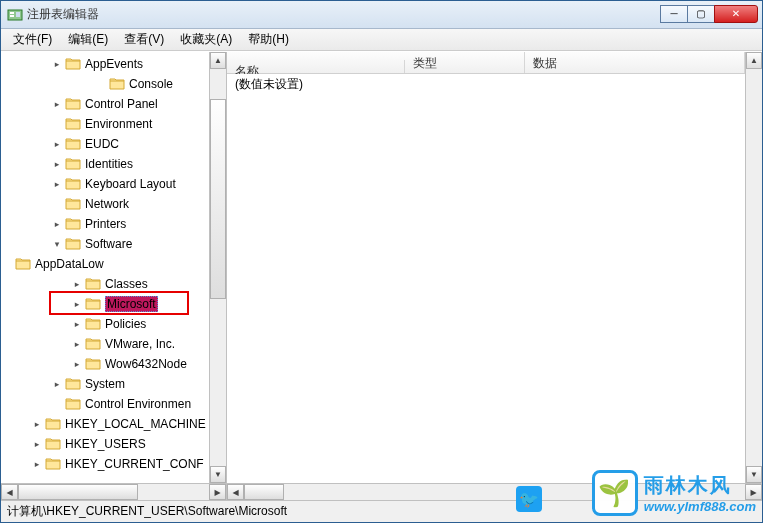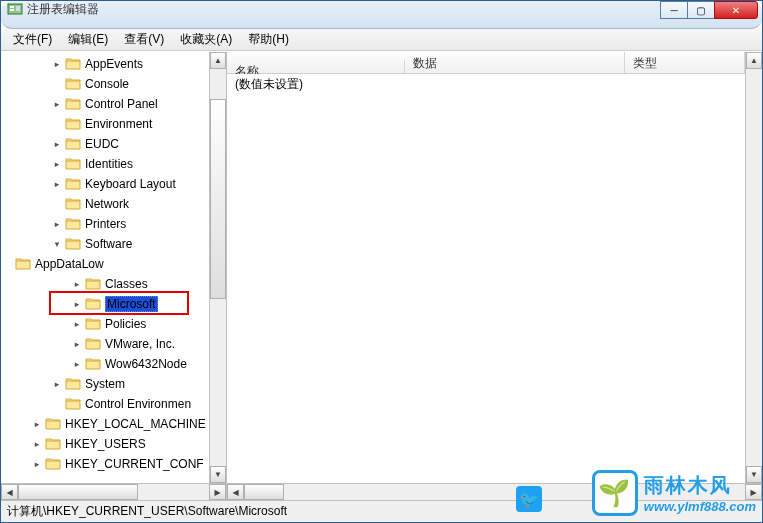--- a/index.html
+++ b/index.html
@@ -1,38 +1,38 @@
 <!DOCTYPE html>
 <html><head>
 <meta charset="utf-8">
 <style>
 * { box-sizing: border-box; margin: 0; padding: 0; font-family: "Microsoft YaHei", Tahoma, sans-serif; font-size: 12px; }
 html, body { width: 763px; height: 523px; overflow: hidden; }
 .window { width: 763px; height: 523px; background: #fff; border: 1px solid #2b5e91; display: flex; flex-direction: column; position: relative; }
-.titlebar { height: 28px; background: linear-gradient(#e8f0f8, #d4e2f1); display: flex; align-items: flex-start; padding-left: 6px; border-bottom: 1px solid #a7b8cc; border-radius: 11px; }
+.titlebar { height: 28px; background: linear-gradient(#e8f0f8, #d4e2f1); display: flex; align-items: center; padding-left: 6px; border-bottom: 1px solid #a7b8cc; }
 .title-icon { width: 16px; height: 16px; margin-right: 4px; }
 .title-text { color: #333; }
 .title-spacer { flex: 1; }
 .win-btns { display: flex; height: 20px; margin-right: 4px; }
 .win-btn { width: 28px; height: 18px; border: 1px solid #5a7aa0; margin-left: -1px; display: flex; align-items: center; justify-content: center; font-size: 10px; background: linear-gradient(#f6fafe,#dbe8f6); cursor: default; }
 .win-btn.min { border-top-left-radius: 0; }
 .win-btn.max { }
 .win-btn.close { width: 44px; background: linear-gradient(#f08080,#d42020); color:#fff; border-color:#a01010; border-top-right-radius: 3px; border-bottom-right-radius: 3px; }
 .menubar { height: 22px; background: linear-gradient(#f7f7f7,#eaeaea); display: flex; align-items: center; border-bottom: 1px solid #ccc; padding-left: 4px; }
 .menu-item { padding: 2px 8px; cursor: default; }
 .content { flex: 1; display: flex; border-top: 1px solid #fff; min-height: 0; }
 .tree-wrap { width: 226px; position: relative; border-right: 1px solid #c0c0c0; display: flex; flex-direction: column; }
 .tree { flex: 1; overflow: hidden; background: #fff; padding-top: 2px; position: relative; }
 .tree-row { height: 20px; display: flex; align-items: center; white-space: nowrap; cursor: default; }
 .tree-row .exp { width: 12px; height: 12px; margin-right: 2px; display: flex; align-items:center; justify-content:center; color:#555; font-size:9px; }
 .tree-row .exp.blank { visibility:hidden; }
 .folder-icon { width: 16px; height: 16px; margin-right: 4px; }
 .label { }
 .highlight-box { position: absolute; border: 2px solid #e60000; pointer-events: none; }
-.sel .label { background: #1d4ed8; border: 1px dotted #5a8fd8; padding: 0 1px; }
+.sel .label { background: #be185d; border: 1px dotted #5a8fd8; padding: 0 1px; }
 .hscroll { height: 17px; background: #efefef; border-top: 1px solid #c0c0c0; display:flex; }
 .hscroll .arrow { width:17px; height:16px; background: linear-gradient(#fefefe,#dedede); border:1px solid #b0b0b0; display:flex; align-items:center; justify-content:center; font-size:8px; color:#444;}
 .hscroll .track { flex:1; background:#efefef; position:relative; }
 .hscroll .thumb { position:absolute; top:0; bottom:0; background:linear-gradient(#fefefe,#dedede); border:1px solid #b0b0b0; }
 .vscroll { width:17px; background:#efefef; border-left:1px solid #c0c0c0; display:flex; flex-direction:column; }
 .vscroll .arrow { height:17px; background:linear-gradient(#fefefe,#dedede); border:1px solid #b0b0b0; display:flex; align-items:center; justify-content:center; font-size:8px; color:#444;}
 .vscroll .track { flex:1; background:#efefef; position:relative; }
 .vscroll .thumb { position:absolute; left:0; right:0; background:linear-gradient(#fefefe,#dedede); border:1px solid #b0b0b0; }
 .list-wrap { flex:1; display:flex; flex-direction:column; }
 .list-header { height:22px; display:flex; border-bottom:1px solid #d0d0d0; background:linear-gradient(#fdfdfd,#f0f0f0); }
@@ -84,21 +84,21 @@
       <div style="display:flex; flex:1; min-height:0;">
         <div class="tree" id="tree">
             <div class="tree-row" style="padding-left: 50px;">
               <span class="exp">▸</span>
               <svg class="folder-icon" viewBox="0 0 16 16">
                 <path d="M1 3 h5 l1 1 h8 v9 h-14 z" fill="#ffe79c" stroke="#d4a936"></path>
                 <path d="M1 5 h14" stroke="#d4a936"></path>
               </svg>
               <span class="label">AppEvents</span>
             </div>
-            <div class="tree-row" style="padding-left: 50px;">
+            <div class="tree-row" style="padding-left: 50px; margin-left: 44px;">
               <span class="exp blank">▸</span>
               <svg class="folder-icon" viewBox="0 0 16 16">
                 <path d="M1 3 h5 l1 1 h8 v9 h-14 z" fill="#ffe79c" stroke="#d4a936"></path>
                 <path d="M1 5 h14" stroke="#d4a936"></path>
               </svg>
               <span class="label">Console</span>
             </div>
             <div class="tree-row" style="padding-left: 50px;">
               <span class="exp">▸</span>
               <svg class="folder-icon" viewBox="0 0 16 16">
@@ -268,22 +268,22 @@
           </div>
         <div class="arrow">▶</div>
       </div>
     </div>
 
     <div class="list-wrap">
       <div style="display:flex; flex:1; min-height:0;">
         <div style="flex:1; display:flex; flex-direction:column;">
           <div class="list-header">
             <div class="col" style="width:178px;margin-top:8px;">名称</div>
+            <div class="col" style="width:120px;">类型</div>
             <div class="col" style="flex:1;">数据</div>
-            <div class="col" style="width:120px;">类型</div>
           </div>
           <div class="list-body" id="list-body">
               <div class="list-row">
                 <div class="cell" style="flex: 1 1 0%;">(数值未设置)</div>
               </div>
             </div>
         </div>
         <div class="vscroll">
           <div class="arrow">▲</div>
           <div class="track"></div>

